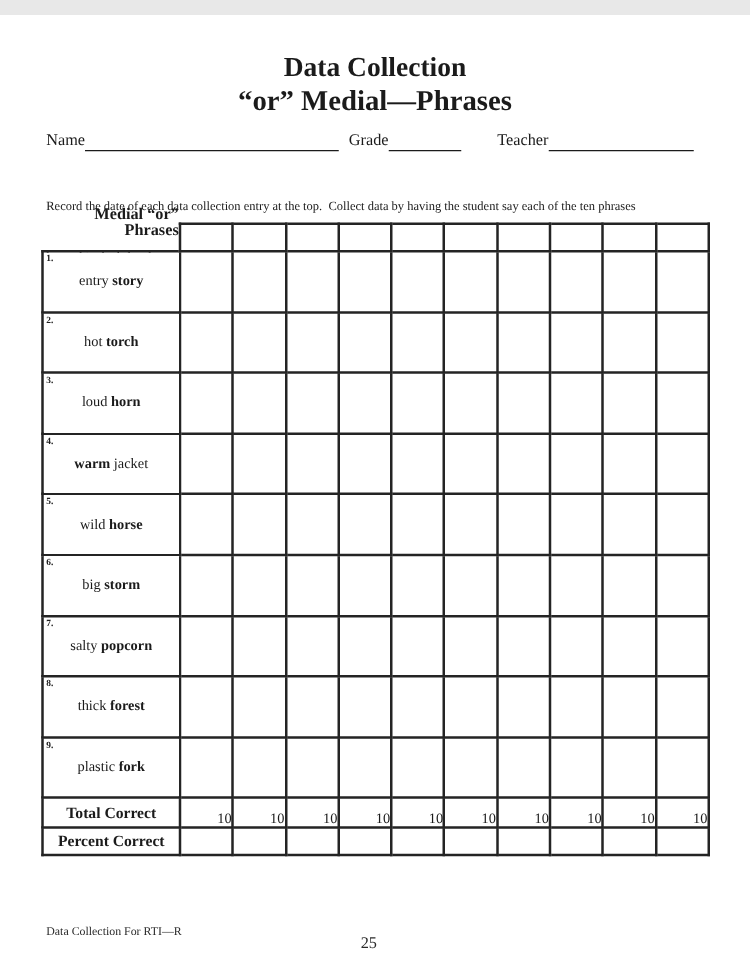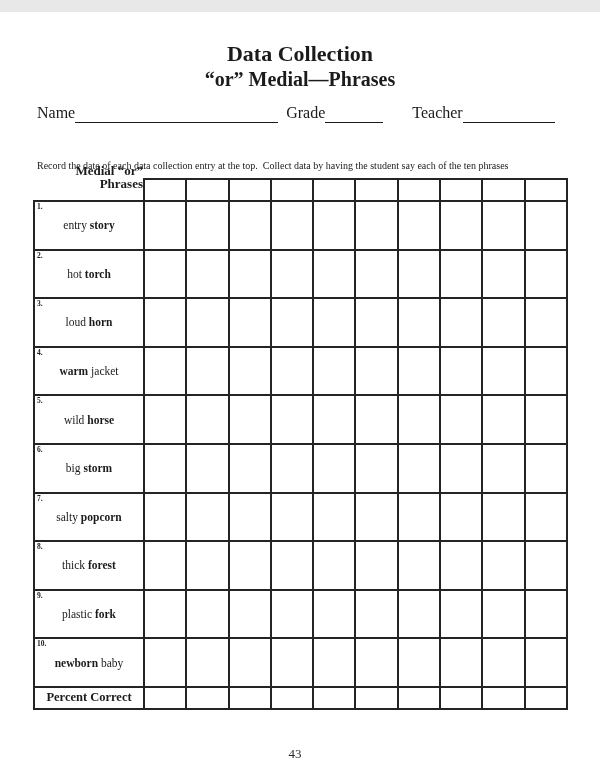--- a/index.html
+++ b/index.html
@@ -8,25 +8,25 @@
     background:#ffffff; color:#1b1b1b;
     font-family:Liberation Serif, serif;
     overflow:hidden;
   }
   .title {
     position:absolute; top:29px; left:0; width:600px;
     text-align:center; font-size:22px; font-weight:700;
   }
   .subtitle {
     position:absolute; top:56px; left:0; width:600px;
-    text-align:center; font-size:20px; font-weight:700;
+    text-align:center; font-size:23px; font-weight:700;
   }
   .name-row {
     position:absolute; left:37px; top:92px; width:518px;
-    display:flex; align-items:flex-end; font-size:16px;justify-content:space-between;
+    display:flex; align-items:flex-end; font-size:13px;justify-content:space-between;
   }
   .name-row .lbl { white-space:nowrap; padding-bottom:0.5px; }
   .fill-line { border-bottom:1.3px solid #1b1b1b; height:12px; }
   .line-name { width:203px; }
   .line-grade { width:58px; }
   .lbl-grade { margin-left:8px; }
   .lbl-teacher { margin-left:29px; }
   .line-teacher { flex:1; }
   .instructions {
     position:absolute; left:37px; top:120px;
@@ -244,46 +244,47 @@
           <td></td>
           <td></td>
           <td></td>
           <td></td>
           <td></td>
           <td></td>
           <td></td>
           <td></td>
           <td></td>
         </tr>
-        <tr class="phrase-row">
-          <td class="phrase-cell"><span class="row-num">10.</span><span><span></span><span class="b">newborn</span><span> baby</span></span></td>
-          <td></td>
-          <td></td>
-          <td></td>
-          <td></td>
-          <td></td>
-          <td></td>
-          <td></td>
-          <td></td>
-          <td></td>
-          <td></td>
+        <tr class="total-row">
+          <td class="label-cell">Total Correct</td>
+          <td class="slash-cell">10</td>
+          <td class="slash-cell">10</td>
+          <td class="slash-cell">10</td>
+          <td class="slash-cell">10</td>
+          <td class="slash-cell">10</td>
+          <td class="slash-cell">10</td>
+          <td class="slash-cell">10</td>
+          <td class="slash-cell">10</td>
+          <td class="slash-cell">10</td>
+          <td class="slash-cell">10</td>
         </tr>
         <tr class="percent-row">
           <td class="label-cell">Percent Correct</td>
           <td></td>
           <td></td>
           <td></td>
           <td></td>
           <td></td>
           <td></td>
           <td></td>
           <td></td>
           <td></td>
           <td></td>
         </tr>
       </tbody>
   </table>
 
   <div class="footer">
-  </div>
-  <div class="page-num">43</div>
+    <div>Data Collection For RTI—R</div>
+  </div>
+  <div class="page-num">25</div>
 
 </div>
 
 </body></html>

